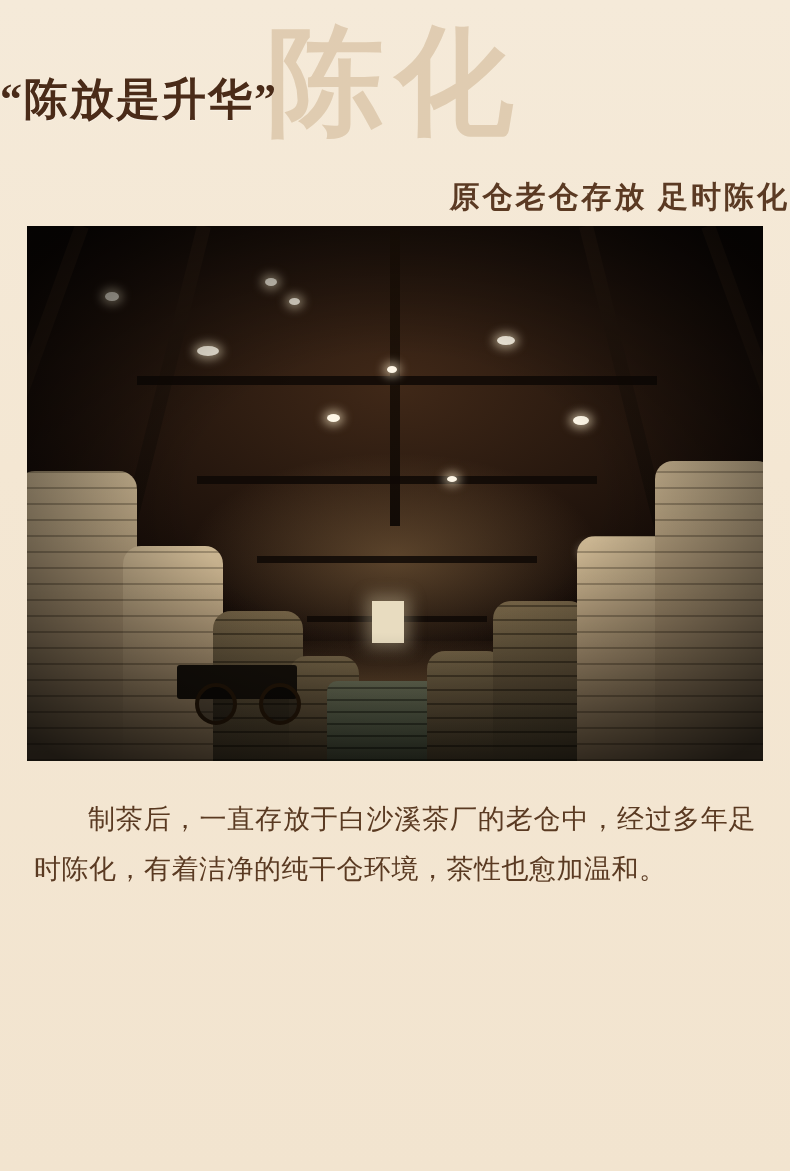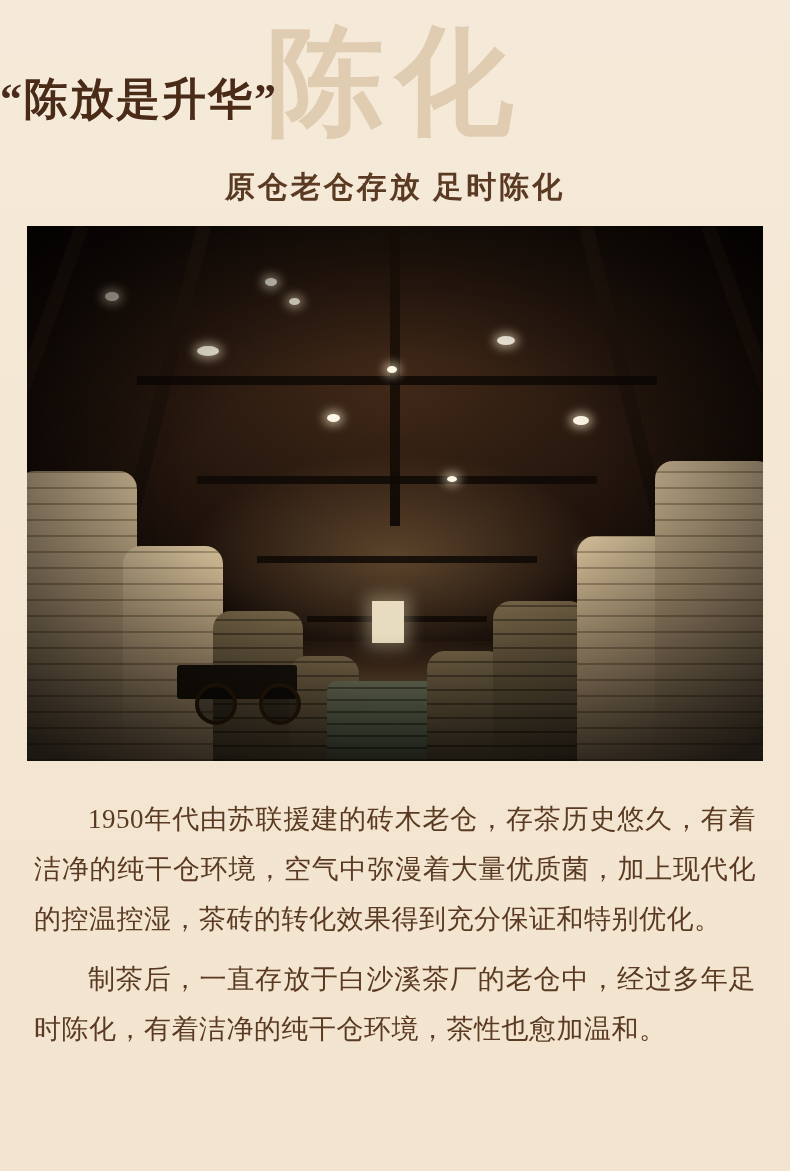--- a/index.html
+++ b/index.html
@@ -56,24 +56,24 @@
     line-height: 1;
     font-weight: bold;
     color: #4a2b18;
     letter-spacing: 2px;
     font-family: "Liberation Serif", serif;
     text-shadow: 0 1px 0 rgba(255,255,255,.35);
   }
 
   .sub-title {
     position: absolute;
-    top: 172px;
+    top: 182px;
     left: 0;
     right: 0;
-    text-align: center;
+    text-align: right;
     font-size: 30px;
     line-height: 1;
     color: #5b3a23;
     letter-spacing: 3px;
     font-family: "Liberation Serif", serif;
     font-weight: bold;
   }
 
   
   .photo-wrap {
@@ -255,17 +255,16 @@
 
       <div class="cart"></div>
       <div class="wheel" style="left:168px;"></div>
       <div class="wheel" style="left:232px;"></div>
 
       <div class="vignette"></div>
     </div>
   </div>
 
   <div class="body-text">
-    <p class="para">1950年代由苏联援建的砖木老仓，存茶历史悠久，有着洁净的纯干仓环境，空气中弥漫着大量优质菌，加上现代化的控温控湿，茶砖的转化效果得到充分保证和特别优化。</p>
     <p class="para">制茶后，一直存放于白沙溪茶厂的老仓中，经过多年足时陈化，有着洁净的纯干仓环境，茶性也愈加温和。</p>
   </div>
 
 </div>
 
 </body></html>

